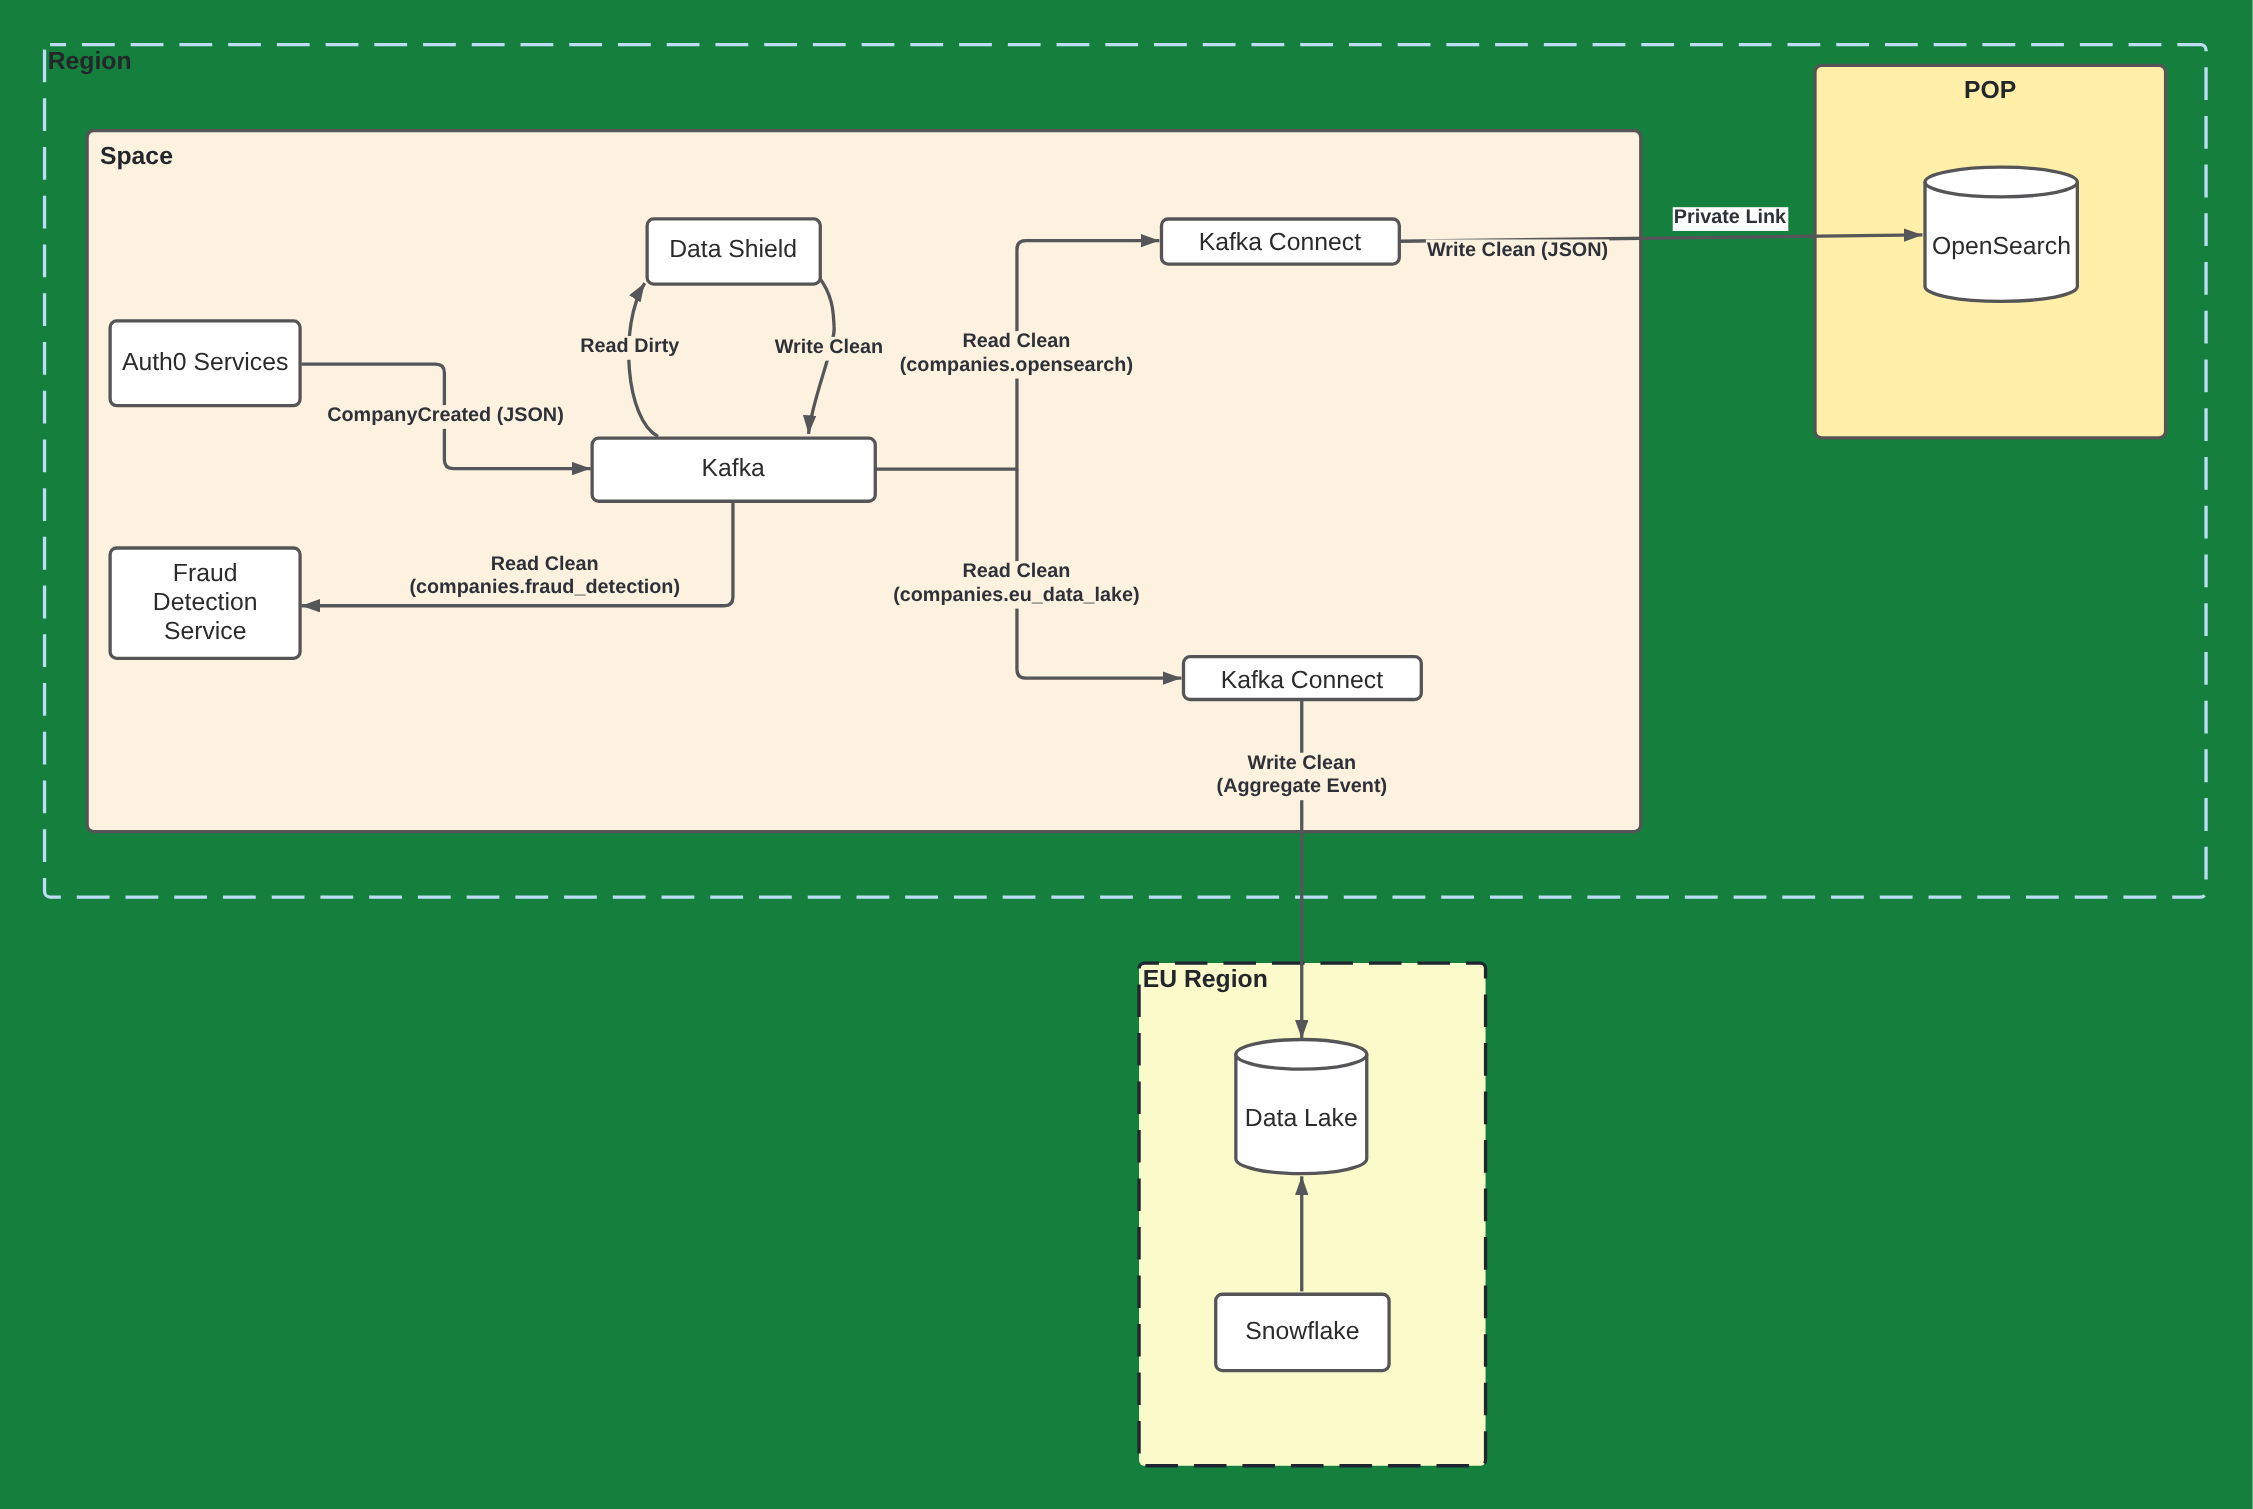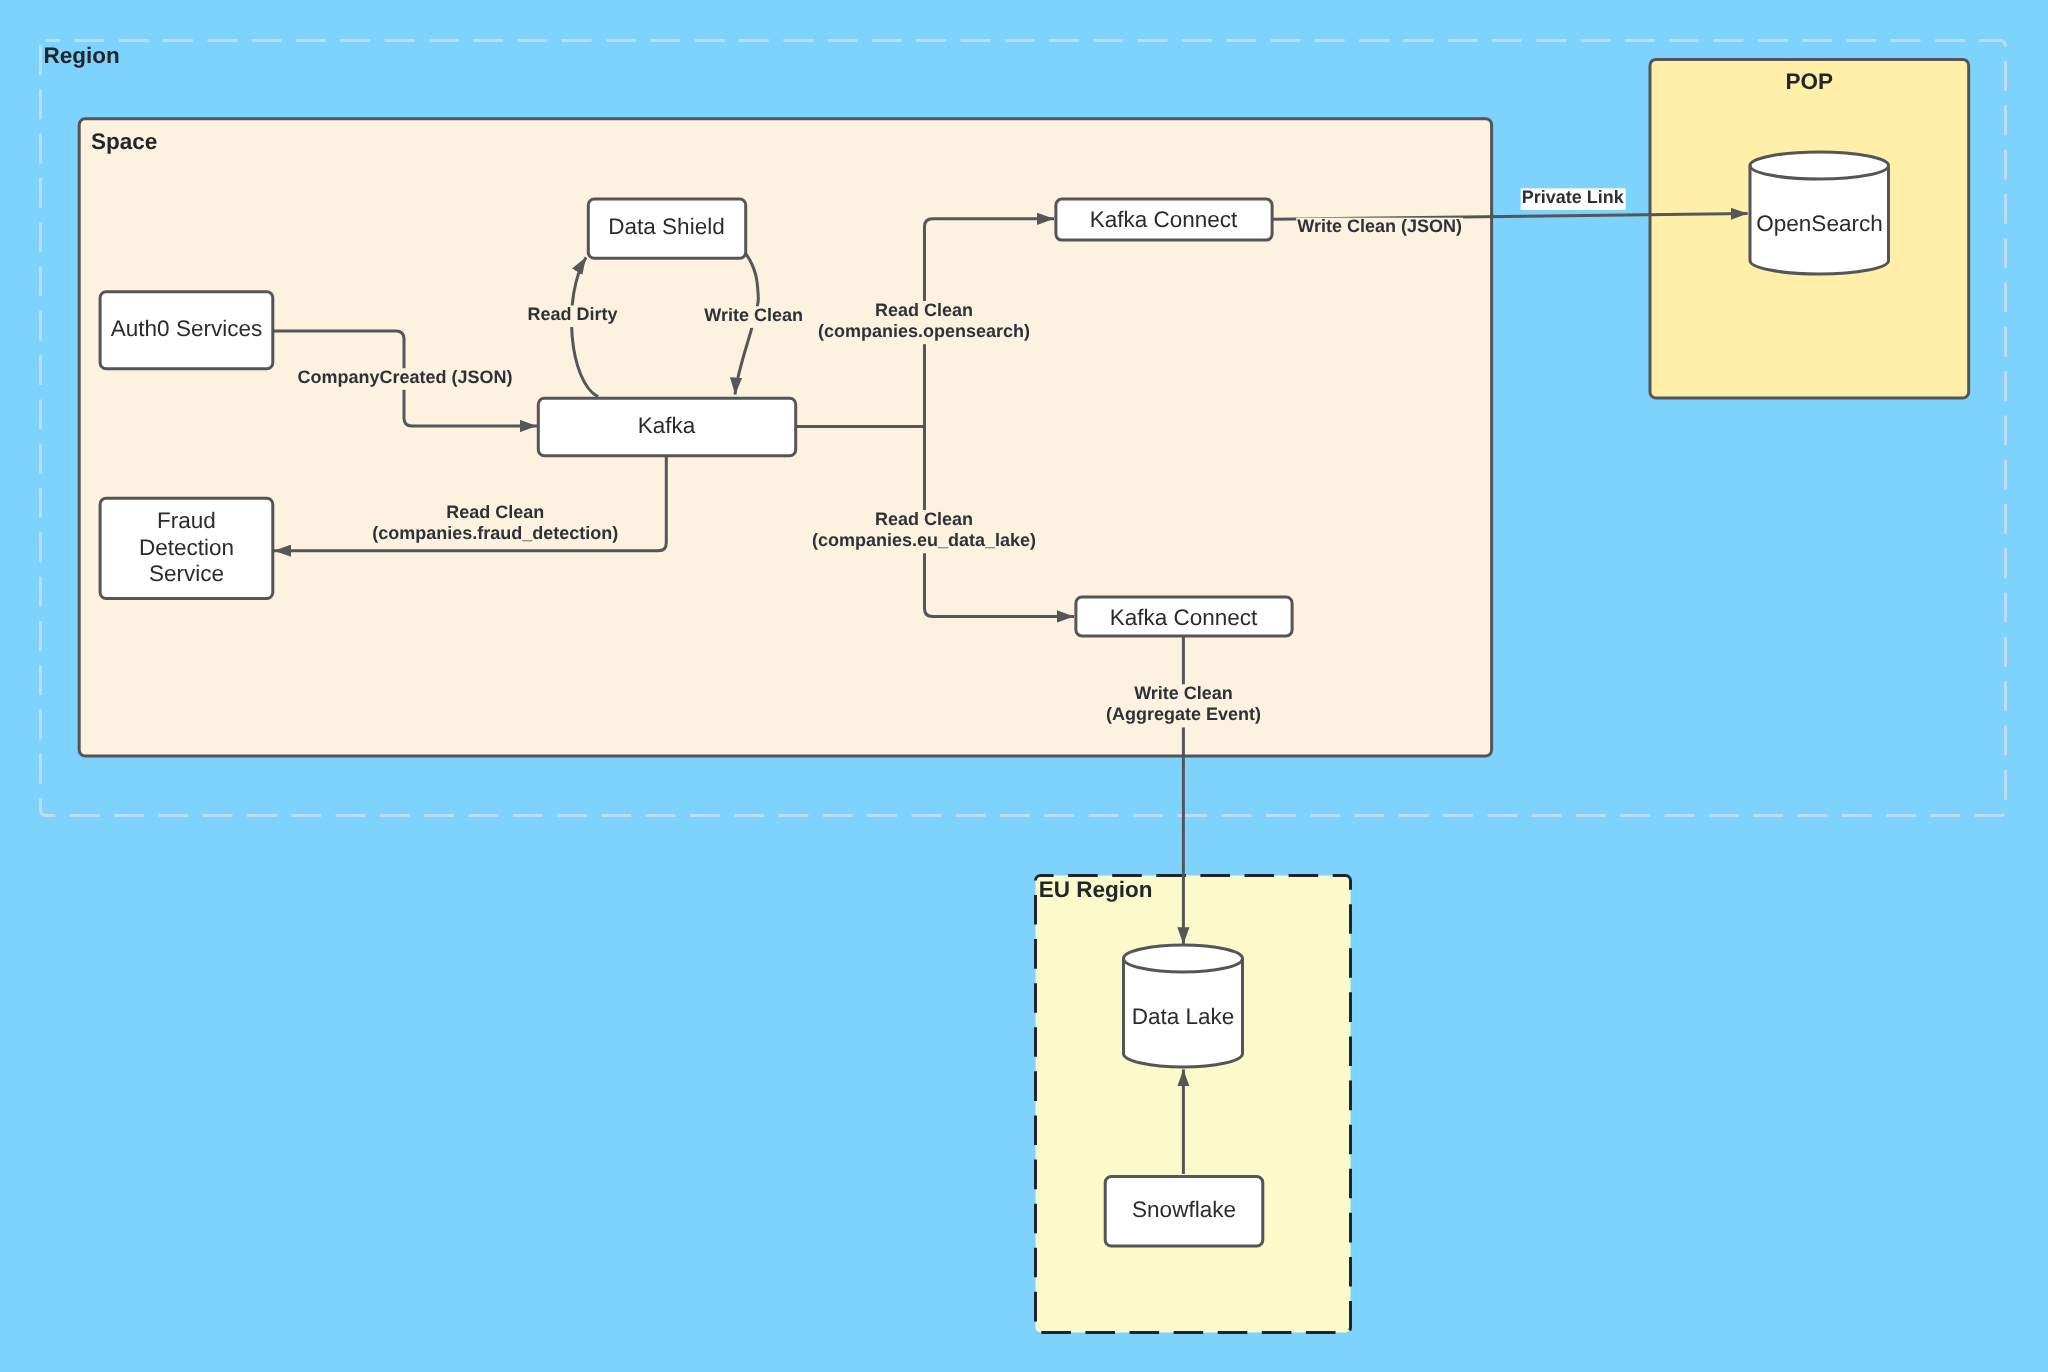--- a/index.html
+++ b/index.html
@@ -1,21 +1,21 @@
 <!DOCTYPE html>
 <html><head>
 <meta charset="utf-8">
 <title>Region architecture diagram</title>
 <style>
   html,body{margin:0;padding:0;background:#ffffff;}
   body{width:2048px;height:1372px;overflow:hidden;
        font-family:"Liberation Sans", sans-serif;
        -webkit-font-smoothing:antialiased;
        text-rendering:geometricPrecision;}
-  #canvas{position:relative;width:2048px;height:1372px;background:#7dd3fc;}
+  #canvas{position:relative;width:2048px;height:1372px;background:#15803d;}
   svg.diagram{position:absolute;left:0;top:0;width:2048px;height:1372px;opacity:0.9999;}
   svg text{-webkit-font-smoothing:antialiased;text-rendering:geometricPrecision;}
   .node-label{font-family:"Liberation Sans", sans-serif;font-size:22.5px;fill:#2b2b2b;}
   .edge-label{font-family:"Liberation Sans", sans-serif;font-size:18px;font-weight:bold;fill:#2e3138;}
   .group-title{font-family:"Liberation Sans", sans-serif;font-size:22.5px;font-weight:bold;fill:#23262b;}
 </style>
 </head>
 <body>
 
 <div id="canvas">

